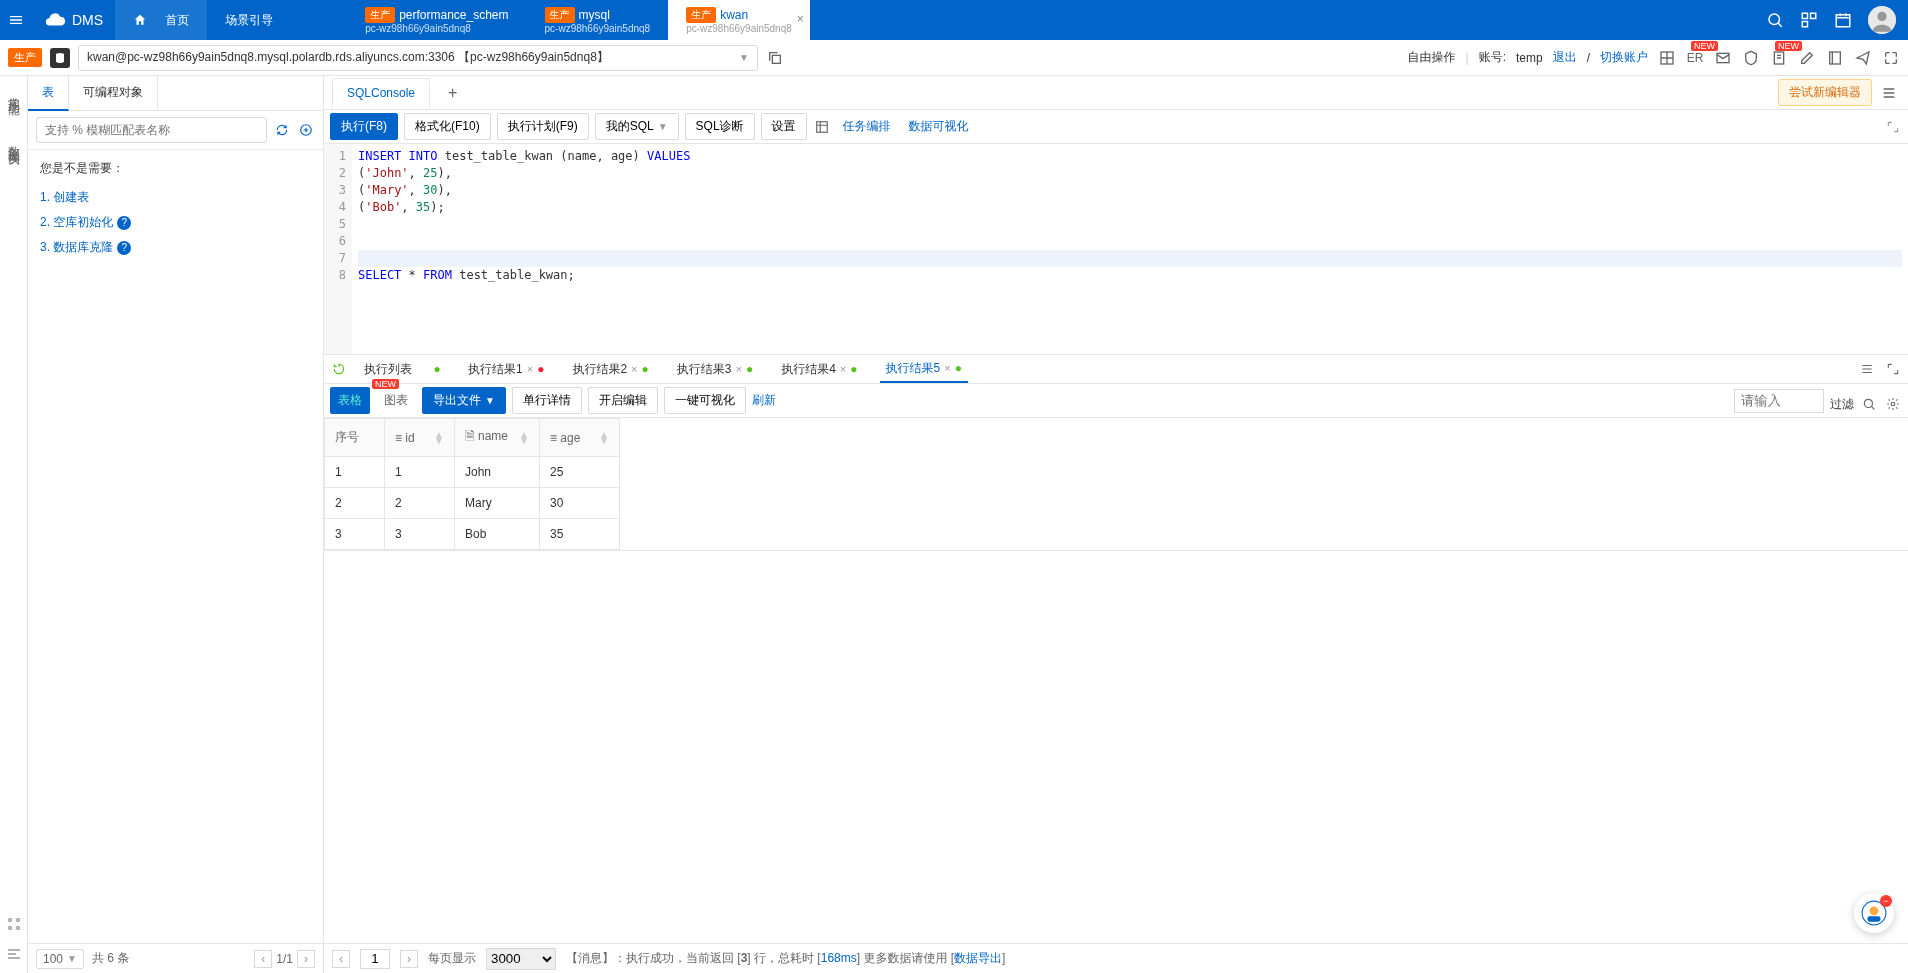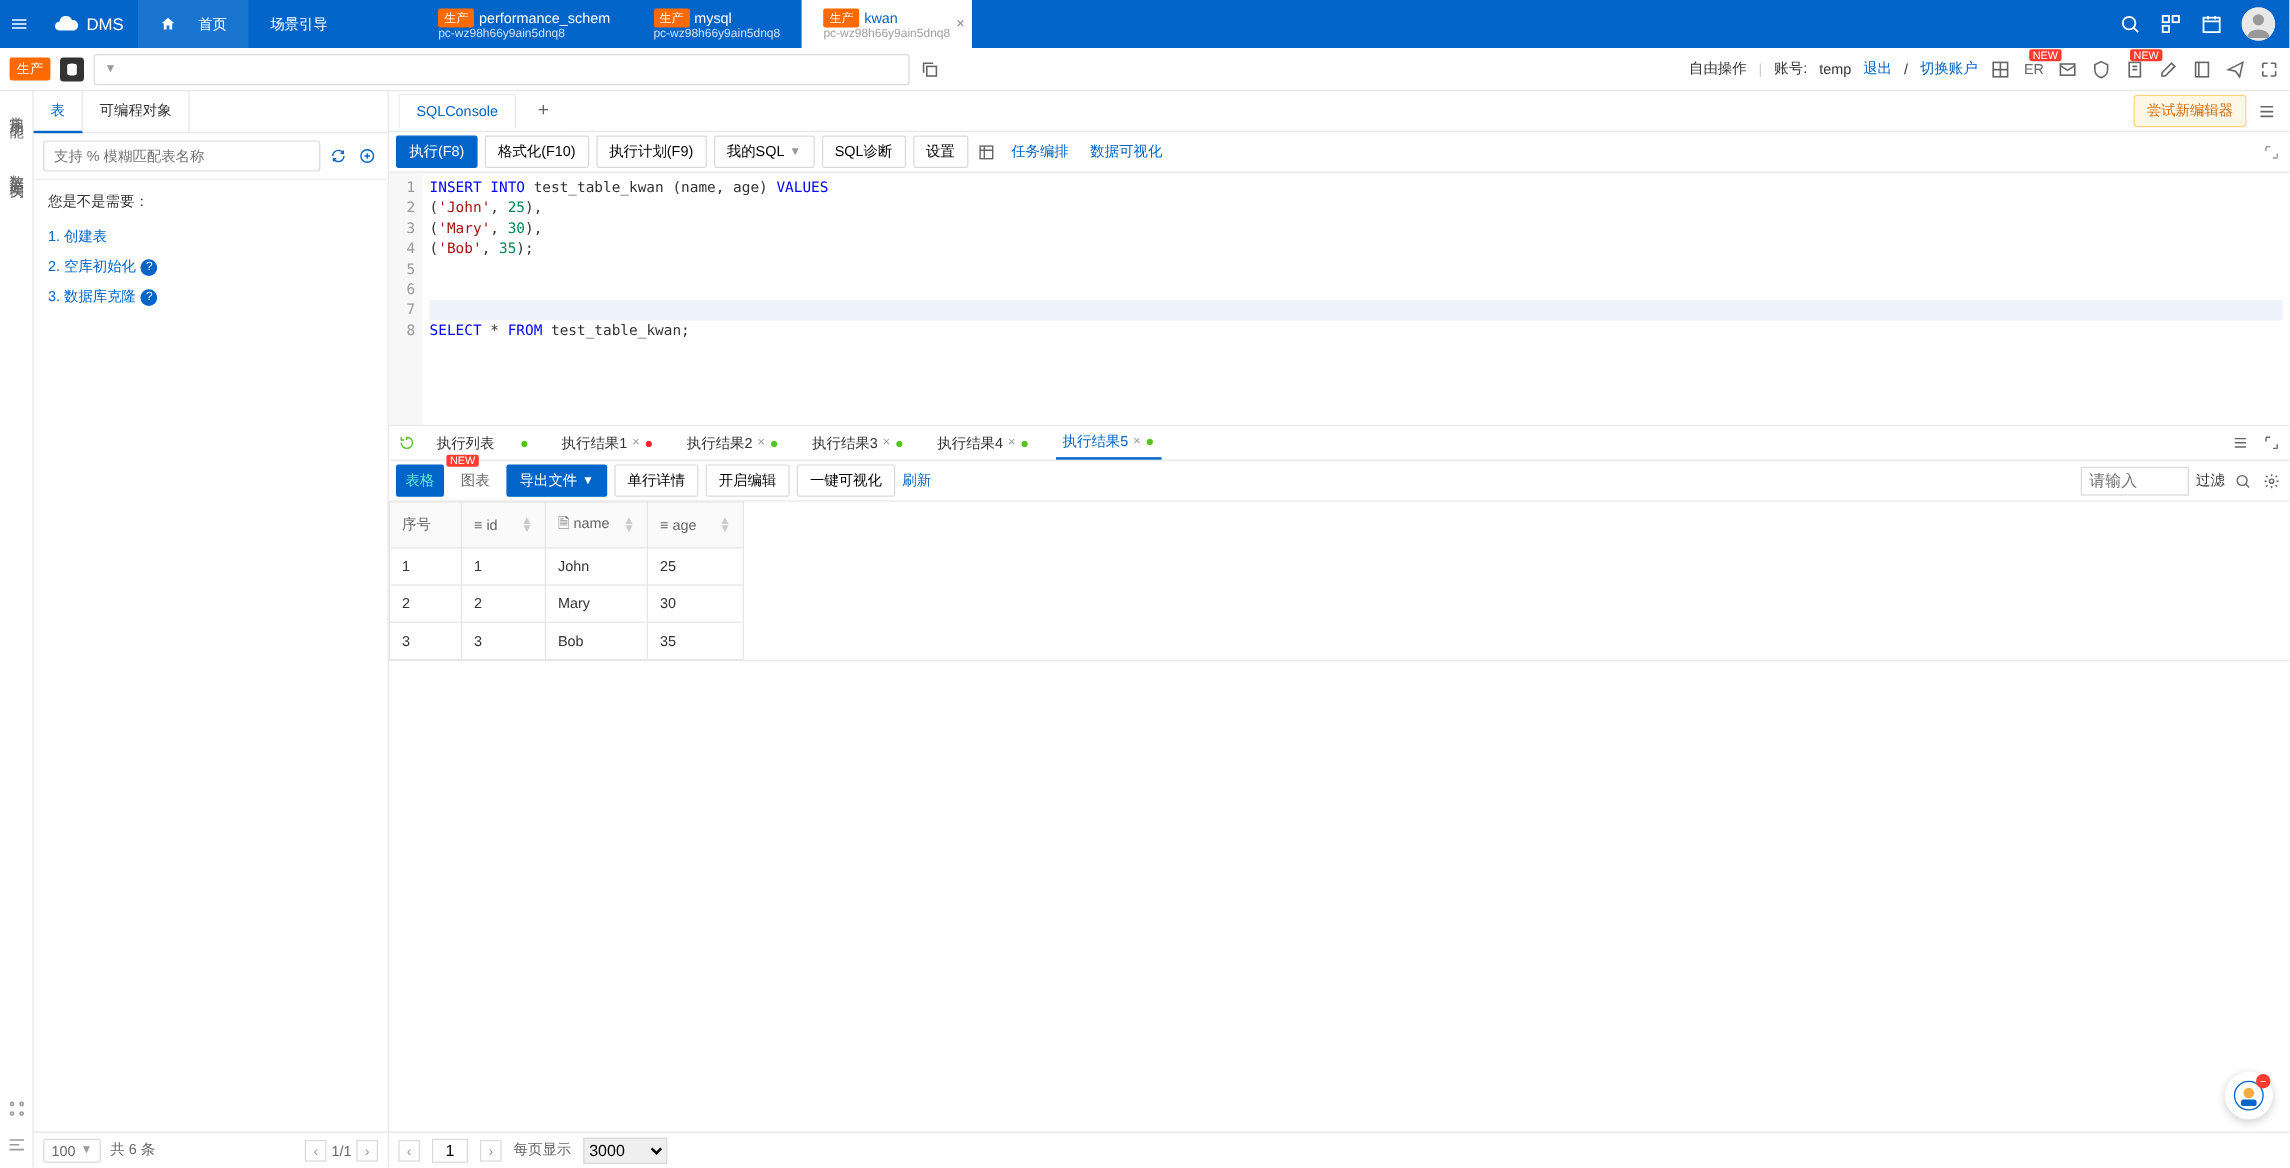--- a/index.html
+++ b/index.html
@@ -82,21 +82,21 @@
 .res-tab { display: flex; align-items: center; gap: 4px; padding: 4px 6px; cursor: pointer; }
 .res-tab.active { color: #0064c8; border-bottom: 2px solid #0064c8; }
 .res-tab .x { color: #999; font-size: 11px; }
 .check { color: #52c41a; font-size: 12px; }
 .cross { color: #f5222d; font-size: 12px; }
 .res-tabs .rs { margin-left: auto; display: flex; gap: 8px; color: #666; }
 
 .res-tools { height: 34px; border-bottom: 1px solid #e6e6e6; display: flex; align-items: center; padding: 0 6px; gap: 6px; }
 .res-tools .left-tab { background: #0064c8; color: #5eead4; padding: 5px 8px; border-radius: 2px 0 0 2px; position: relative; }
 .res-tools .left-tab .nb { position: absolute; top: -8px; left: -4px; background: #ff3b30; color:#fff; font-size:9px; padding:0 3px; border-radius:2px; }
-.res-tools .right-group { margin-left: auto; display: flex; align-items: center; gap: 6px; }
+.res-tools .right-group { margin-left: auto; display: flex; align-items: flex-end; gap: 6px; }
 .res-tools input { border: 1px solid #d9d9d9; height: 24px; padding: 0 6px; width: 90px; }
 
 .grid { border-bottom: 1px solid #e6e6e6; }
 .grid table { border-collapse: collapse; }
 .grid th, .grid td { border: 1px solid #e6e6e6; padding: 8px 10px; text-align: left; font-weight: normal; font-size: 12px; min-width: 60px; }
 .grid th { background: #fafafa; color: #666; }
 .grid th .h { display: flex; align-items: center; justify-content: space-between; gap: 6px; }
 .sort-ico { color: #ccc; font-size: 10px; line-height: 6px; }
 .grid tr:nth-child(even) td { background: #fafafa; }
 .col-seq { width: 40px; margin-top: 28px; }
@@ -184,20 +184,21 @@
 
 <div class="conn-bar">
   <span class="conn-badge">生产</span>
   <span class="conn-icon">
       <svg width="12" height="12" viewBox="0 0 24 24" fill="white">
         <ellipse cx="12" cy="5" rx="8" ry="3"></ellipse>
         <path d="M4 5v14c0 1.7 3.6 3 8 3s8-1.3 8-3V5"></path>
       </svg>
     </span>
   <div class="conn-input">
+    <span>kwan@pc-wz98h66y9ain5dnq8.mysql.polardb.rds.aliyuncs.com:3306 【pc-wz98h66y9ain5dnq8】</span>
     <span class="chev">▼</span>
   </div>
   <div class="ico-box">
       <svg viewBox="0 0 24 24" width="16" height="16" fill="none" stroke="#666" stroke-width="2">
         <rect x="8" y="8" width="12" height="12"></rect>
         <path d="M4 16V4h12"></path>
       </svg>
     </div>
   <div class="conn-right">
     <span>自由操作</span>
@@ -510,20 +511,23 @@
           </tbody>
         </table>
     </div>
 
     <div class="status">
       <div class="pgbtn">‹</div>
       <input value="1" style="">
       <div class="pgbtn">›</div>
       <span>每页显示</span>
       <select><option>3000</option></select>
+      <span>
+        <span>【消息】：执行成功，当前返回 [</span><b>3</b><span>] 行，总耗时 [</span><a>168ms</a><span>] 更多数据请使用 [</span><a>数据导出</a><span>]</span>
+      </span>
     </div>
   </div>
 </div>
 
 <div class="float-help">
   <svg viewBox="0 0 24 24" width="26" height="26">
       <circle cx="12" cy="12" r="11" fill="#fff" stroke="#0064c8" stroke-width="1"></circle>
       <circle cx="12" cy="10" r="4" fill="#ffa940"></circle>
       <rect x="6" y="15" width="12" height="5" rx="2" fill="#0064c8"></rect>
     </svg>

